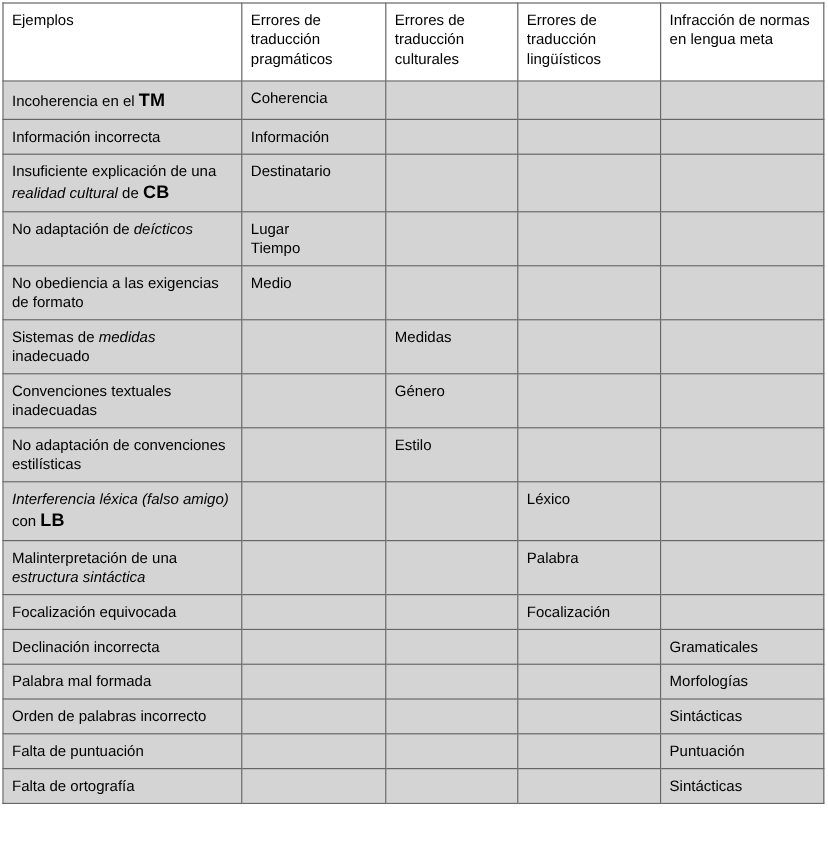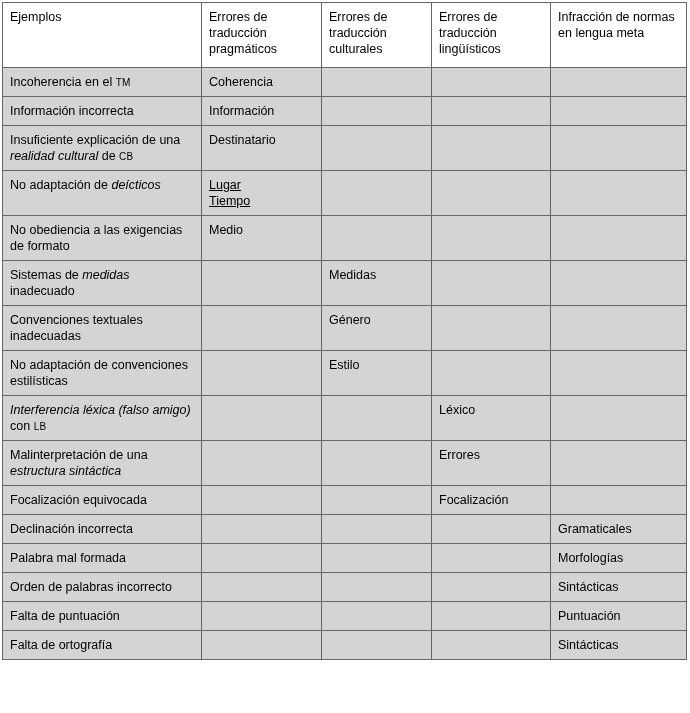--- a/index.html
+++ b/index.html
@@ -46,31 +46,31 @@
     background: #ffffff;
     height: 52px;
   }
   tbody tr.shade td {
     background: #d4d4d4;
   }
   td.first, th.first {
     white-space: normal;
   }
   .sc {
-    font-size: 10px;
+    font-size: 15px;
     text-transform: uppercase;
     letter-spacing: 0.2px;
+    font-weight: bold;
   }
   .ital {
     font-style: italic;
     text-align: right;
   }
   .multi span {
     display: block;
-    text-decoration: underline;
   }
 </style>
 </head>
 <body>
 
 <div class="table-wrap">
   <table class="error-table">
     <colgroup>
       <col class="c0">
         <col class="c1">
@@ -151,21 +151,21 @@
           <td class="first"><span class="ital">Interferencia léxica (falso amigo)</span> con <span class="sc">LB</span></td>
           <td></td>
           <td></td>
           <td>Léxico</td>
           <td></td>
         </tr>
         <tr class="shade">
           <td class="first">Malinterpretación de una <span class="ital">estructura sintáctica</span></td>
           <td></td>
           <td></td>
-          <td>Errores</td>
+          <td>Palabra</td>
           <td></td>
         </tr>
         <tr class="shade">
           <td class="first">Focalización equivocada</td>
           <td></td>
           <td></td>
           <td>Focalización</td>
           <td></td>
         </tr>
         <tr class="shade">

